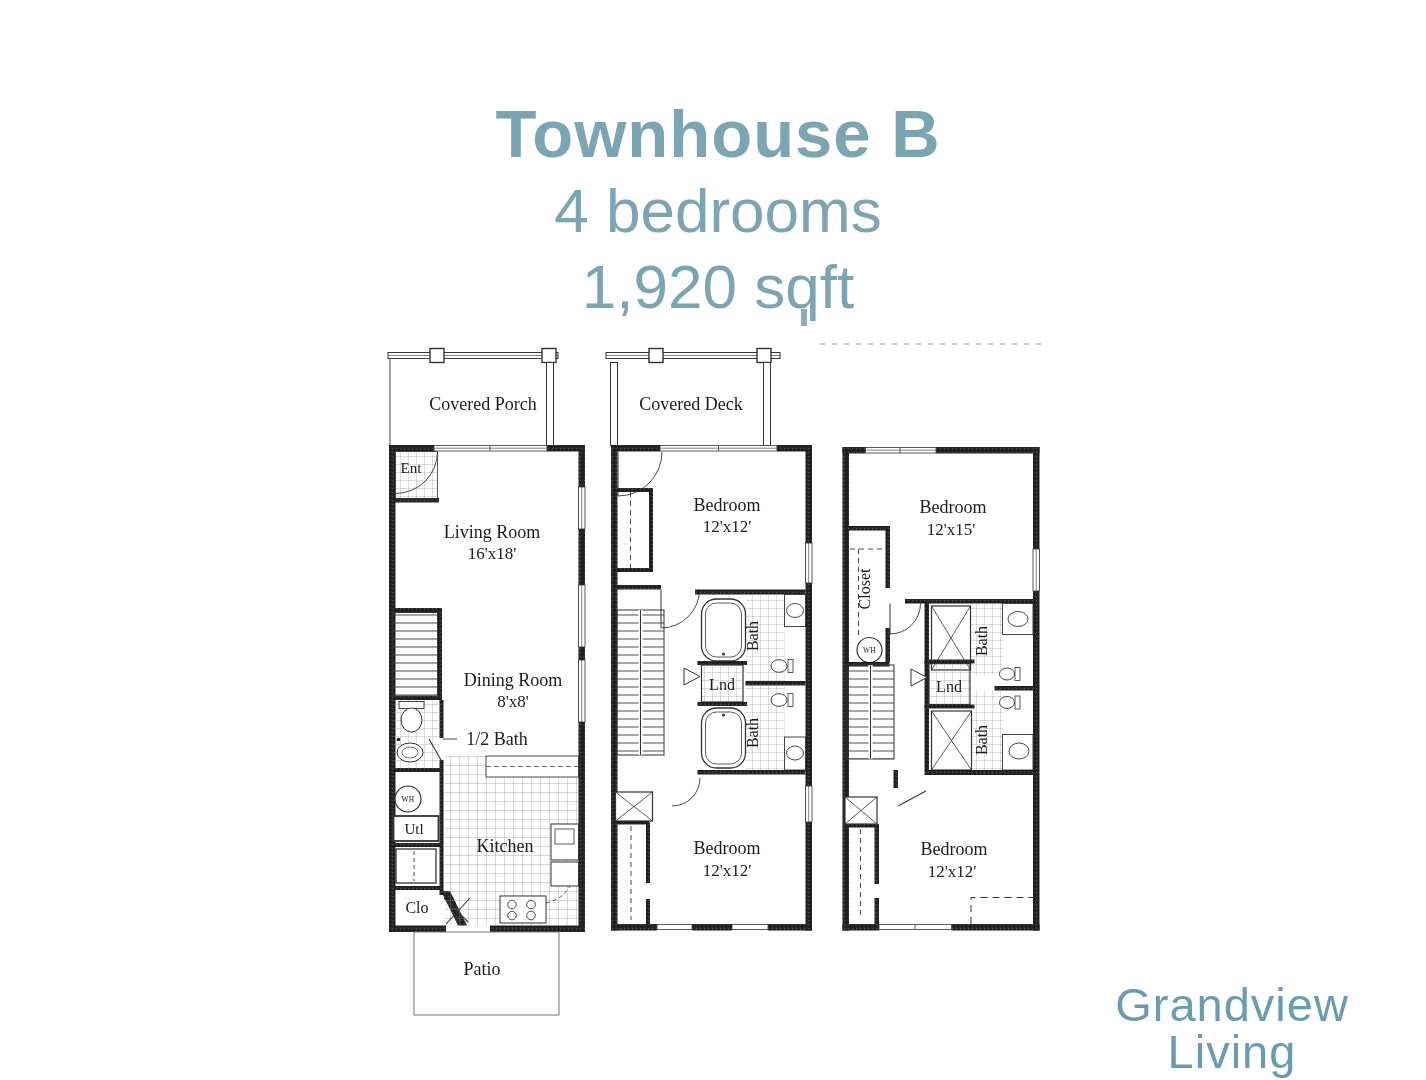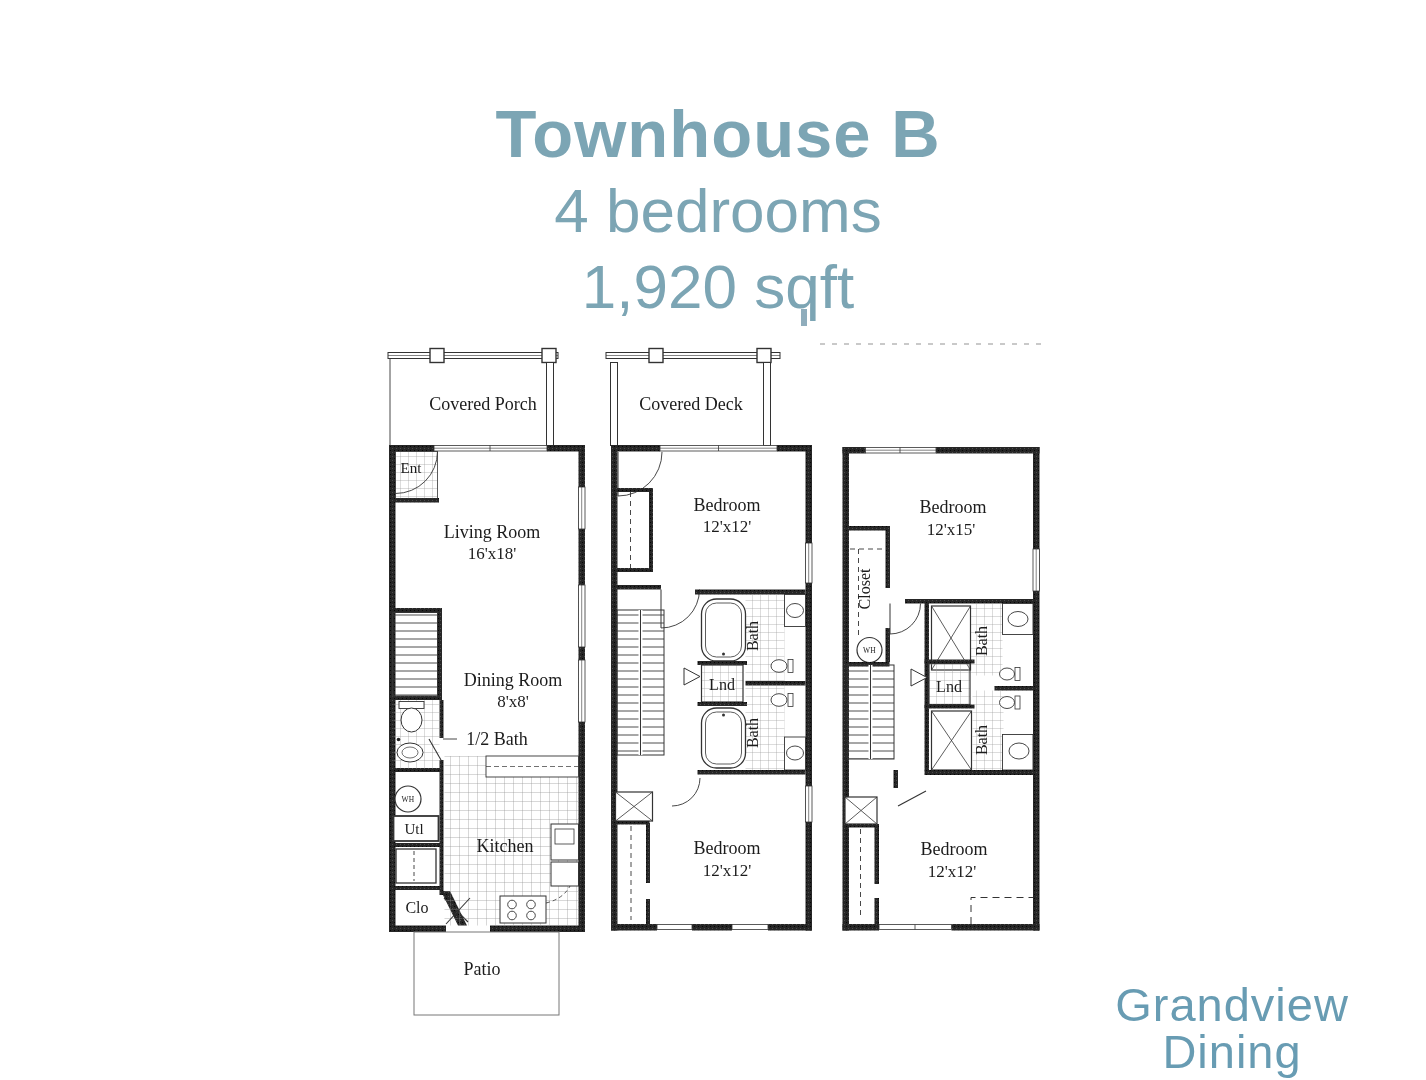--- a/index.html
+++ b/index.html
@@ -371,15 +371,15 @@
     <line x1="860.5" y1="829" x2="860.5" y2="918" stroke-width="0.9" stroke-dasharray="5 4"></line>
     <rect x="874.5" y="827" width="4.5" height="57" fill="url(#wallpat)" stroke="none"></rect>
     <rect x="874.5" y="898" width="4.5" height="26" fill="url(#wallpat)" stroke="none"></rect>
     <path d="M 971 924 L 971 897.5 L 1033 897.5" fill="none" stroke-width="1" stroke-dasharray="7 5"></path>
   </g>
   <text class="rm" x="954" y="855">Bedroom</text>
   <text class="dm" x="952" y="877">12'x12'</text>
 </svg>
 
 <div class="abs logo">
-  <div class="logo-name">Grandview Dining</div>
+  <div class="logo-name">Grandview Living</div>
   <div class="logo-sub">APARTMENTS</div>
 </div>
 
 </body></html>

